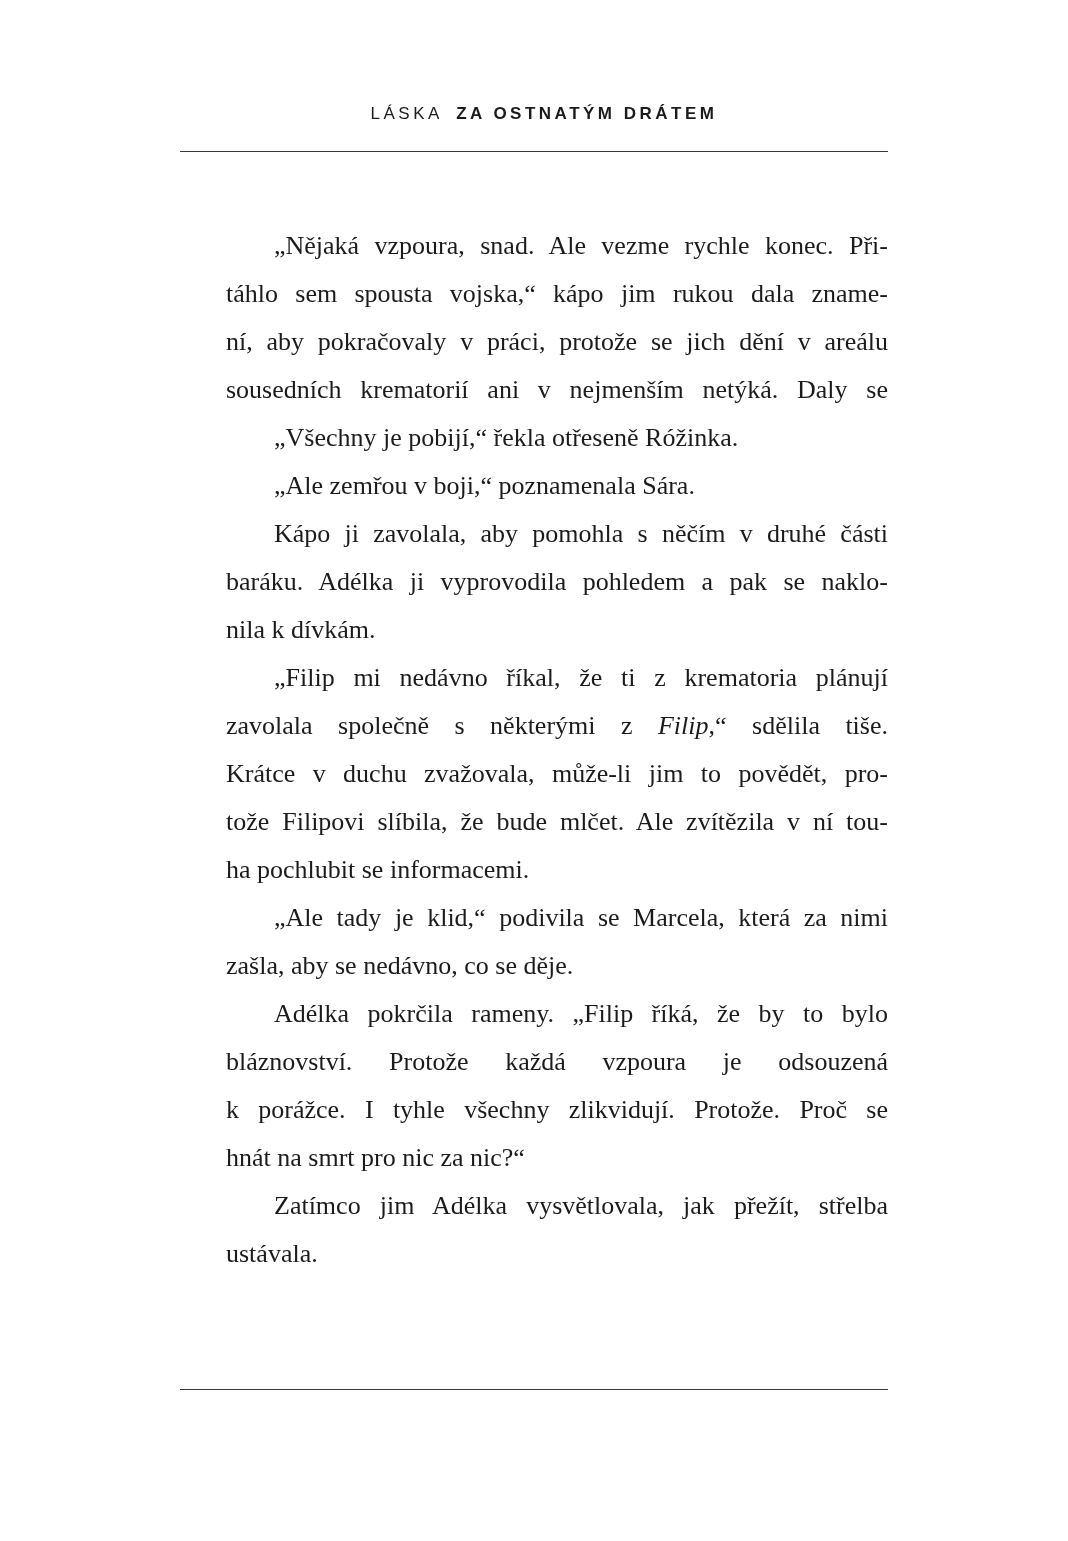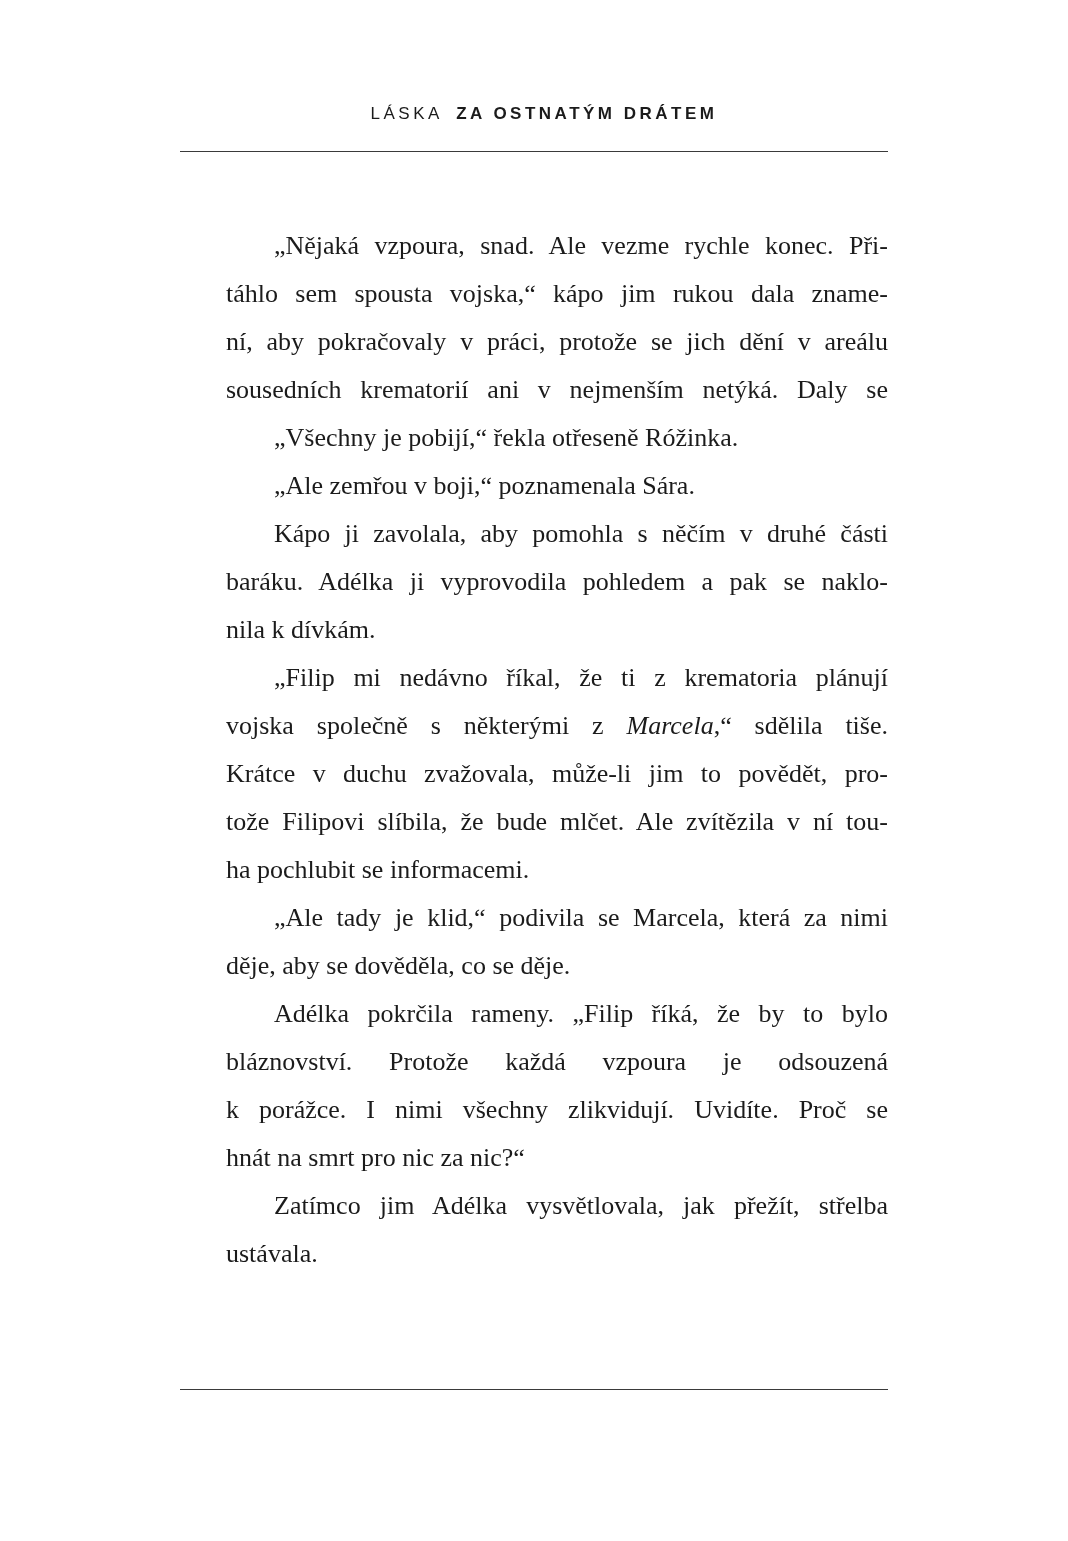--- a/index.html
+++ b/index.html
@@ -102,29 +102,29 @@
       <div class="line first"><span>„Nějaká vzpoura, snad. Ale vezme rychle konec. Při-</span></div>
       <div class="line"><span>táhlo sem spousta vojska,“ kápo jim rukou dala zname-</span></div>
       <div class="line"><span>ní, aby pokračovaly v práci, protože se jich dění v areálu</span></div>
       <div class="line"><span>sousedních krematorií ani v nejmenším netýká. Daly se</span></div>
       <div class="line first last"><span>„Všechny je pobijí,“ řekla otřeseně Róžinka.</span></div>
       <div class="line first last"><span>„Ale zemřou v boji,“ poznamenala Sára.</span></div>
       <div class="line first"><span>Kápo ji zavolala, aby pomohla s něčím v druhé části</span></div>
       <div class="line"><span>baráku. Adélka ji vyprovodila pohledem a pak se naklo-</span></div>
       <div class="line last"><span>nila k dívkám.</span></div>
       <div class="line first"><span>„Filip mi nedávno říkal, že ti z krematoria plánují</span></div>
-      <div class="line"><span>vojska společně s některými z </span><span class="em">Marcela</span><span>,“ sdělila tiše.</span></div>
+      <div class="line"><span>zavolala společně s některými z </span><span class="em">Filip</span><span>,“ sdělila tiše.</span></div>
       <div class="line"><span>Krátce v duchu zvažovala, může-li jim to povědět, pro-</span></div>
       <div class="line"><span>tože Filipovi slíbila, že bude mlčet. Ale zvítězila v ní tou-</span></div>
       <div class="line last"><span>ha pochlubit se informacemi.</span></div>
       <div class="line first"><span>„Ale tady je klid,“ podivila se Marcela, která za nimi</span></div>
-      <div class="line last"><span>děje, aby se dověděla, co se děje.</span></div>
+      <div class="line last"><span>zašla, aby se nedávno, co se děje.</span></div>
       <div class="line first"><span>Adélka pokrčila rameny. „Filip říká, že by to bylo</span></div>
       <div class="line"><span>bláznovství. Protože každá vzpoura je odsouzená</span></div>
-      <div class="line"><span>k porážce. I nimi všechny zlikvidují. Uvidíte. Proč se</span></div>
+      <div class="line"><span>k porážce. I tyhle všechny zlikvidují. Protože. Proč se</span></div>
       <div class="line last"><span>hnát na smrt pro nic za nic?“</span></div>
       <div class="line first"><span>Zatímco jim Adélka vysvětlovala, jak přežít, střelba</span></div>
       <div class="line last"><span>ustávala.</span></div>
     </div>
 
   <div class="rule foot"></div>
 
 
 </div>
 

